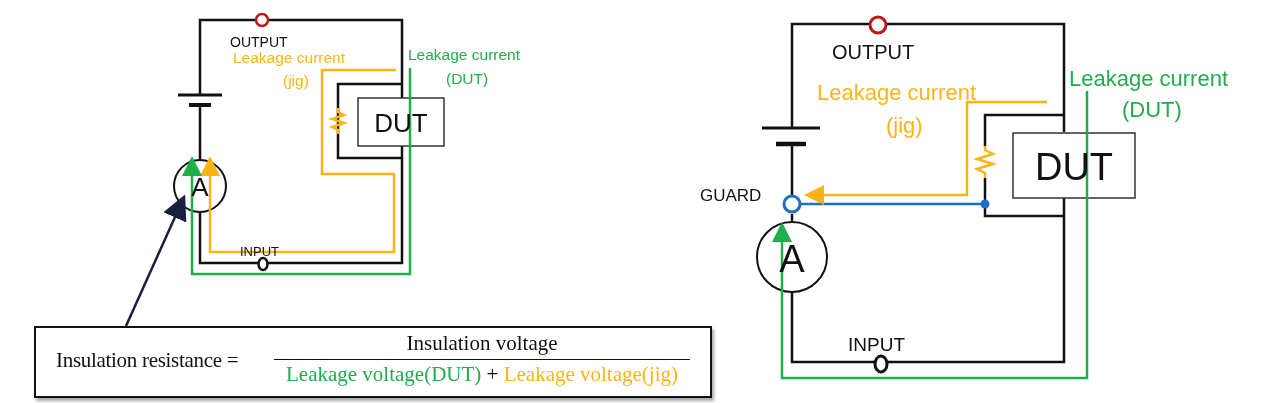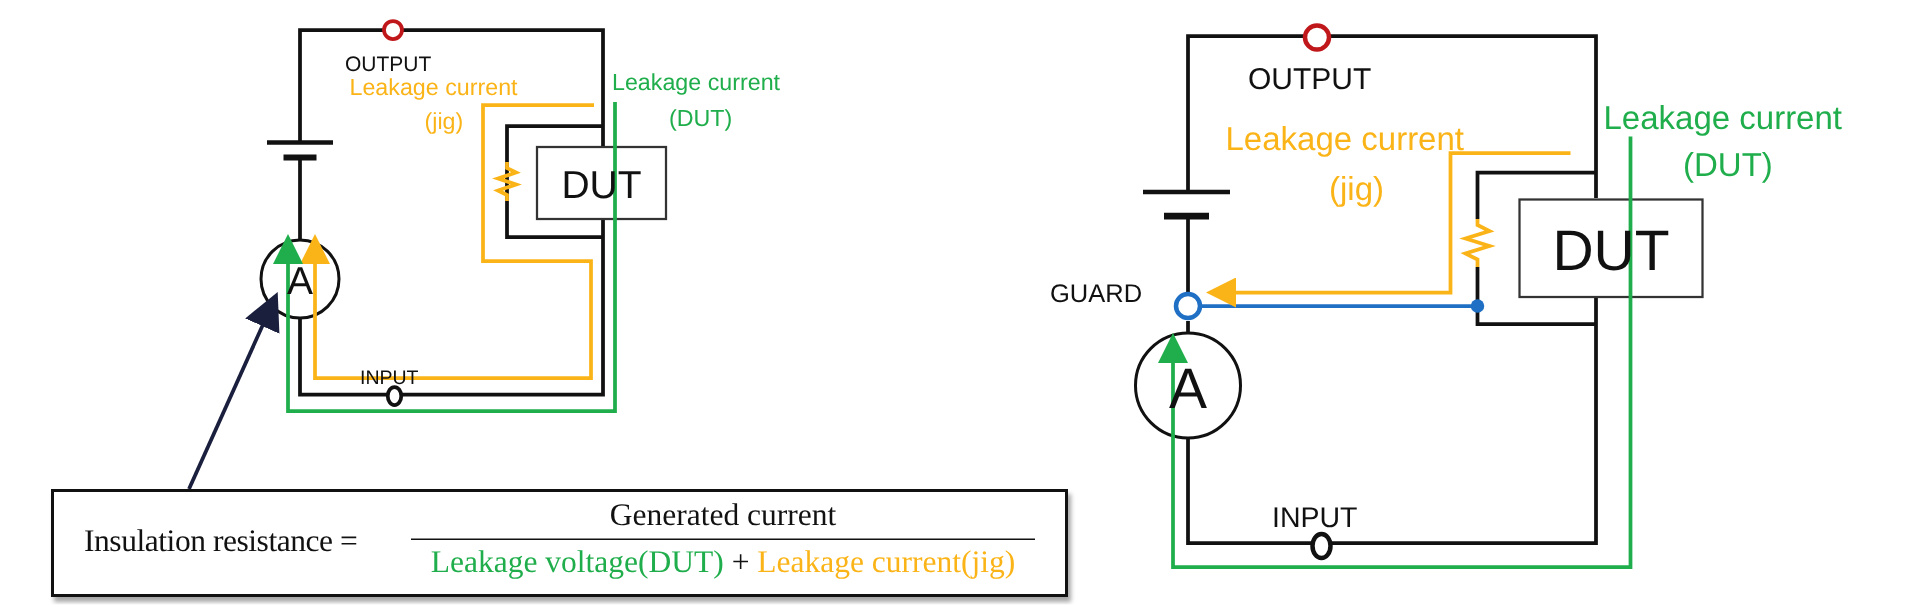--- a/index.html
+++ b/index.html
@@ -111,18 +111,18 @@
     <text class="lbl" x="1122" y="117" font-size="22" fill="#1fae4b">(DUT)</text>
     <text class="lbl" x="1074" y="180" font-size="38" fill="#111" text-anchor="middle">DUT</text>
     <text class="lbl" x="700" y="201" font-size="17" fill="#111">GUARD</text>
     <text class="lbl" x="792" y="272" font-size="38" fill="#111" text-anchor="middle">A</text>
     <text class="lbl" x="848" y="351" font-size="19" fill="#111">INPUT</text>
   </g>
 </svg>
 
 <div class="formula-box">
   <span class="formula-lhs">Insulation resistance =</span>
-  <div class="formula-num">Generated current</div>
+  <div class="formula-num">Insulation voltage</div>
   <div class="formula-bar"></div>
   <div class="formula-den">
-    <span class="green">Leakage voltage(DUT)</span><span style="white-space:pre"> + </span><span class="amber">Leakage current(jig)</span>
+    <span class="green">Leakage voltage(DUT)</span><span style="white-space:pre"> + </span><span class="amber">Leakage voltage(jig)</span>
   </div>
 </div>
 
 </body></html>

